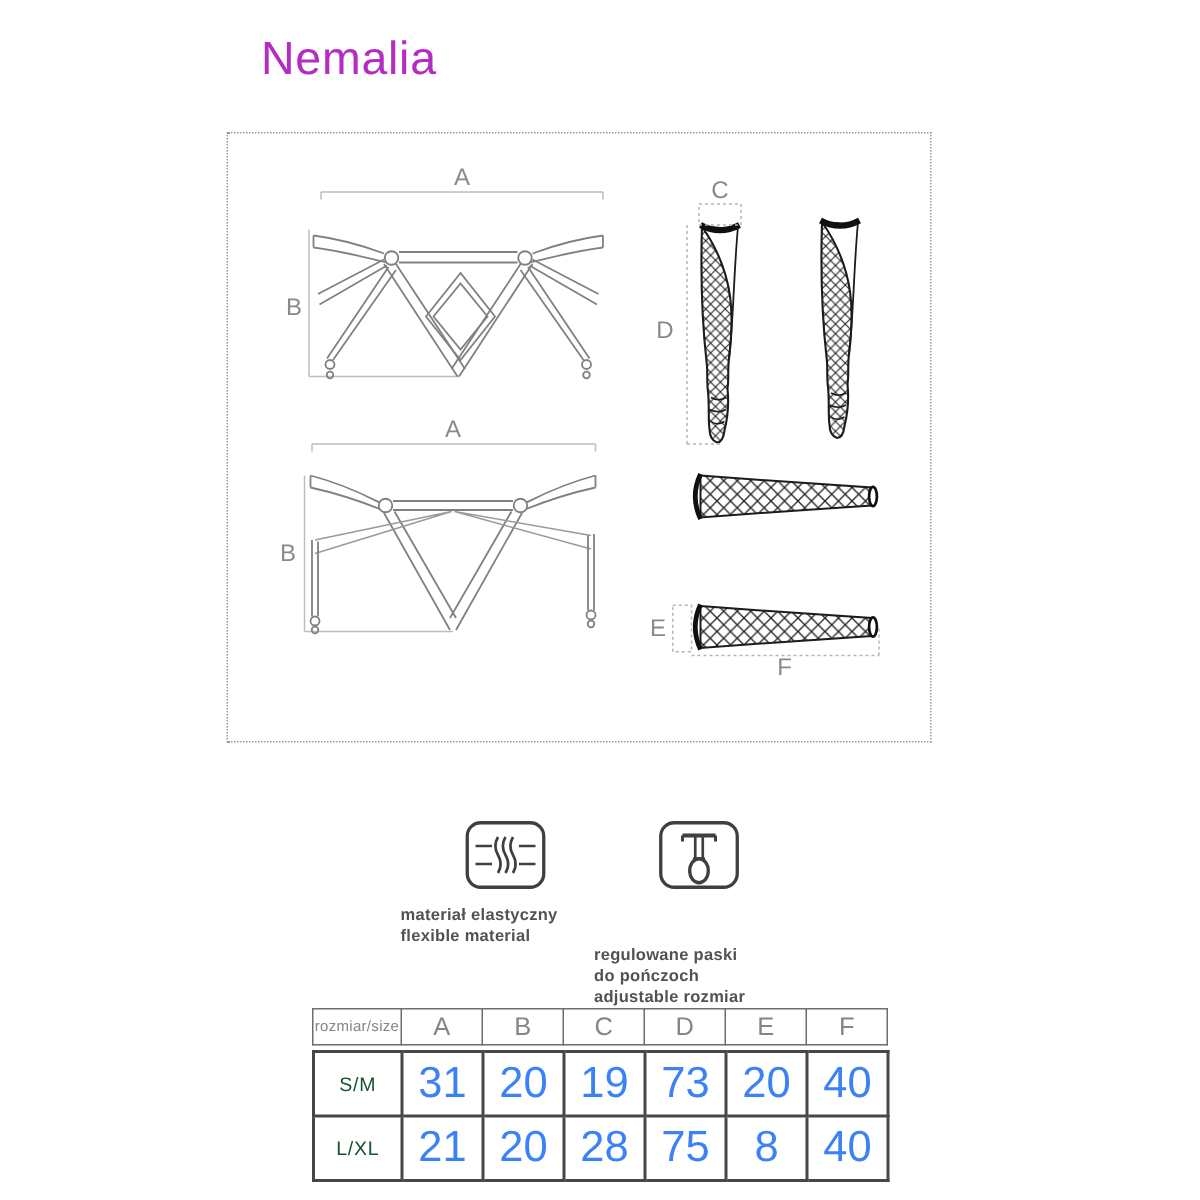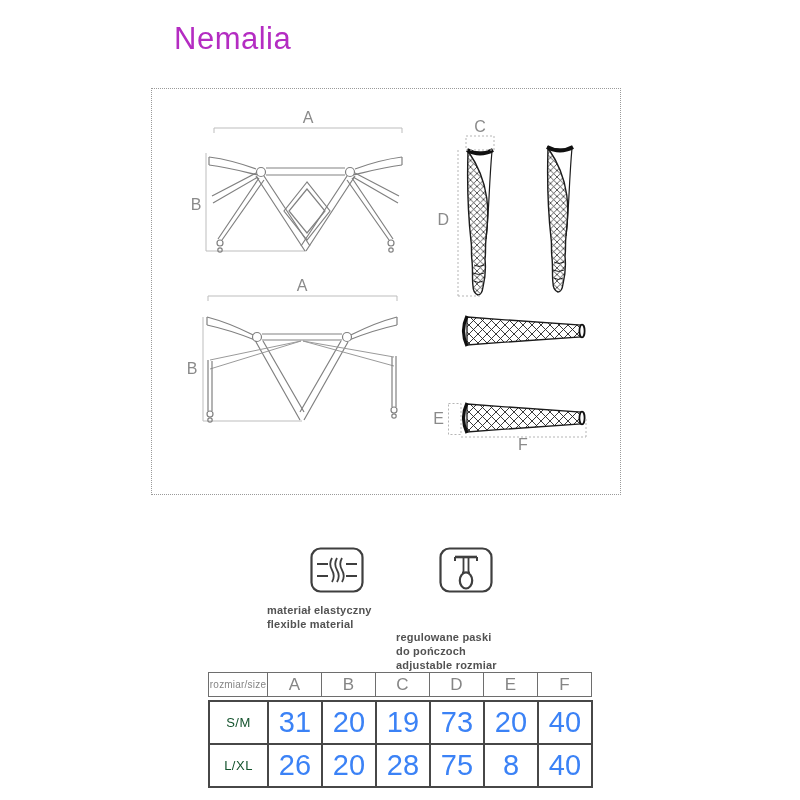--- a/index.html
+++ b/index.html
@@ -243,21 +243,21 @@
       <td class="size-lbl">S/M</td>
       <td>31</td>
       <td>20</td>
       <td>19</td>
       <td>73</td>
       <td>20</td>
       <td>40</td>
     </tr>
     <tr>
       <td class="size-lbl">L/XL</td>
-      <td>26</td>
+      <td>21</td>
       <td>20</td>
       <td>28</td>
       <td>75</td>
       <td>8</td>
       <td>40</td>
     </tr>
   </tbody>
 </table>
 
 </body></html>

